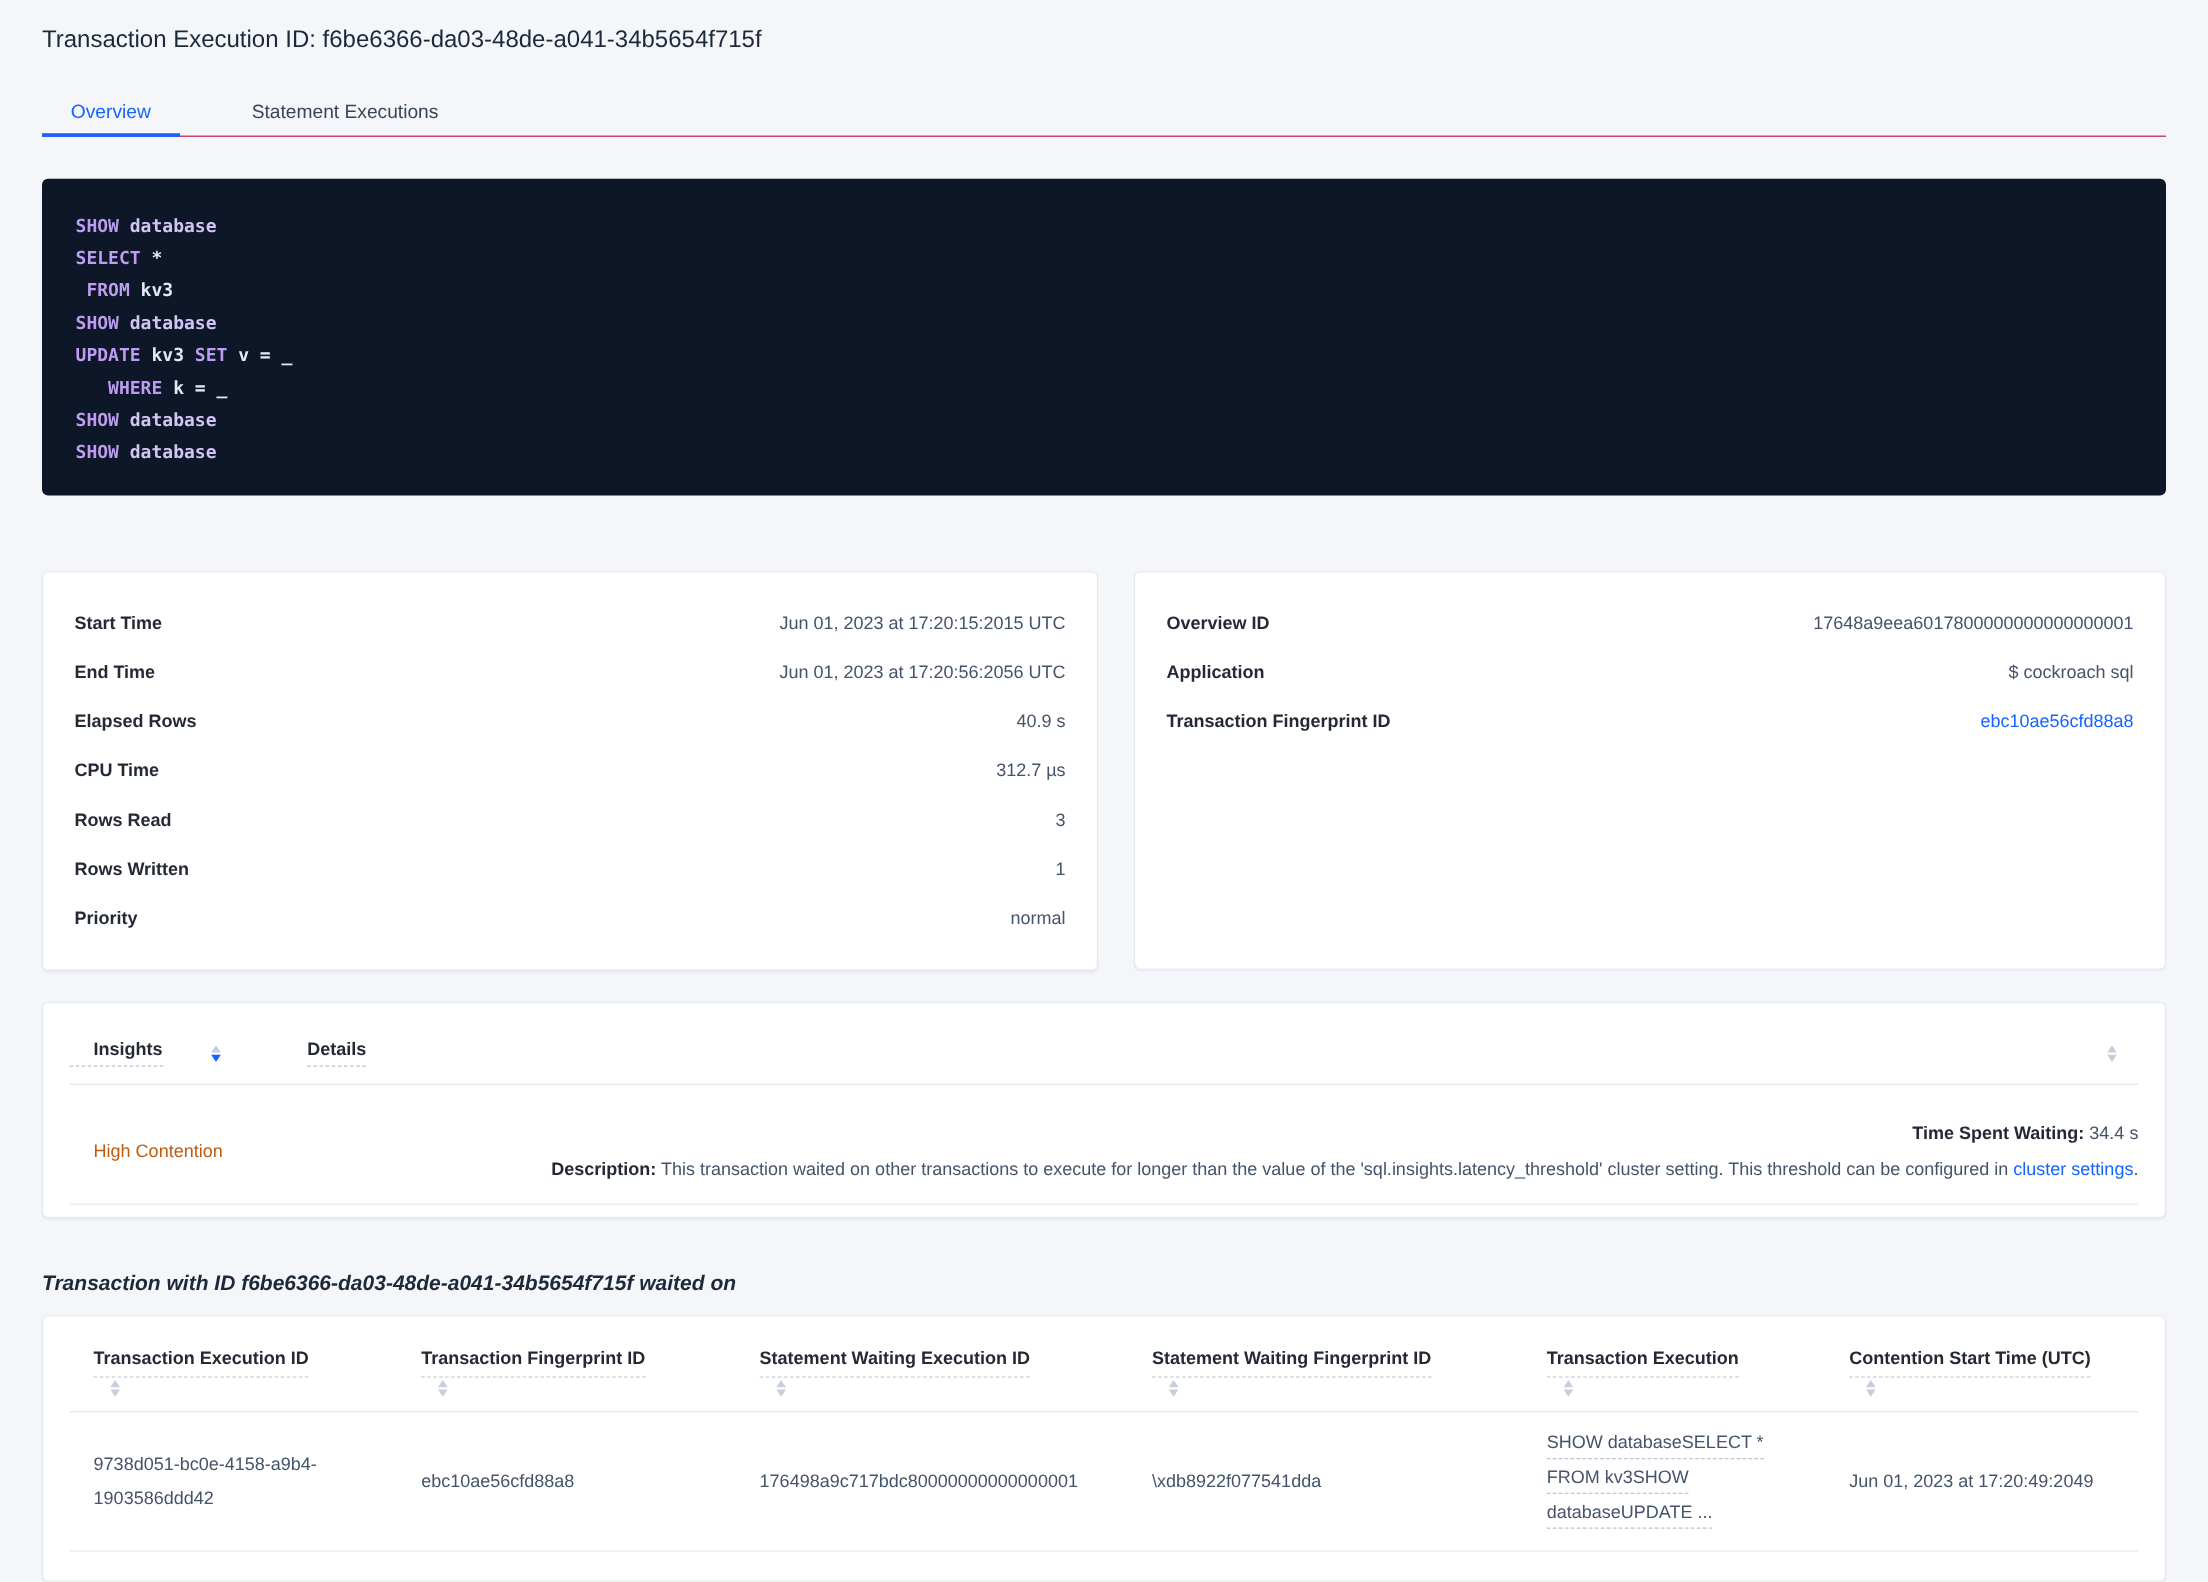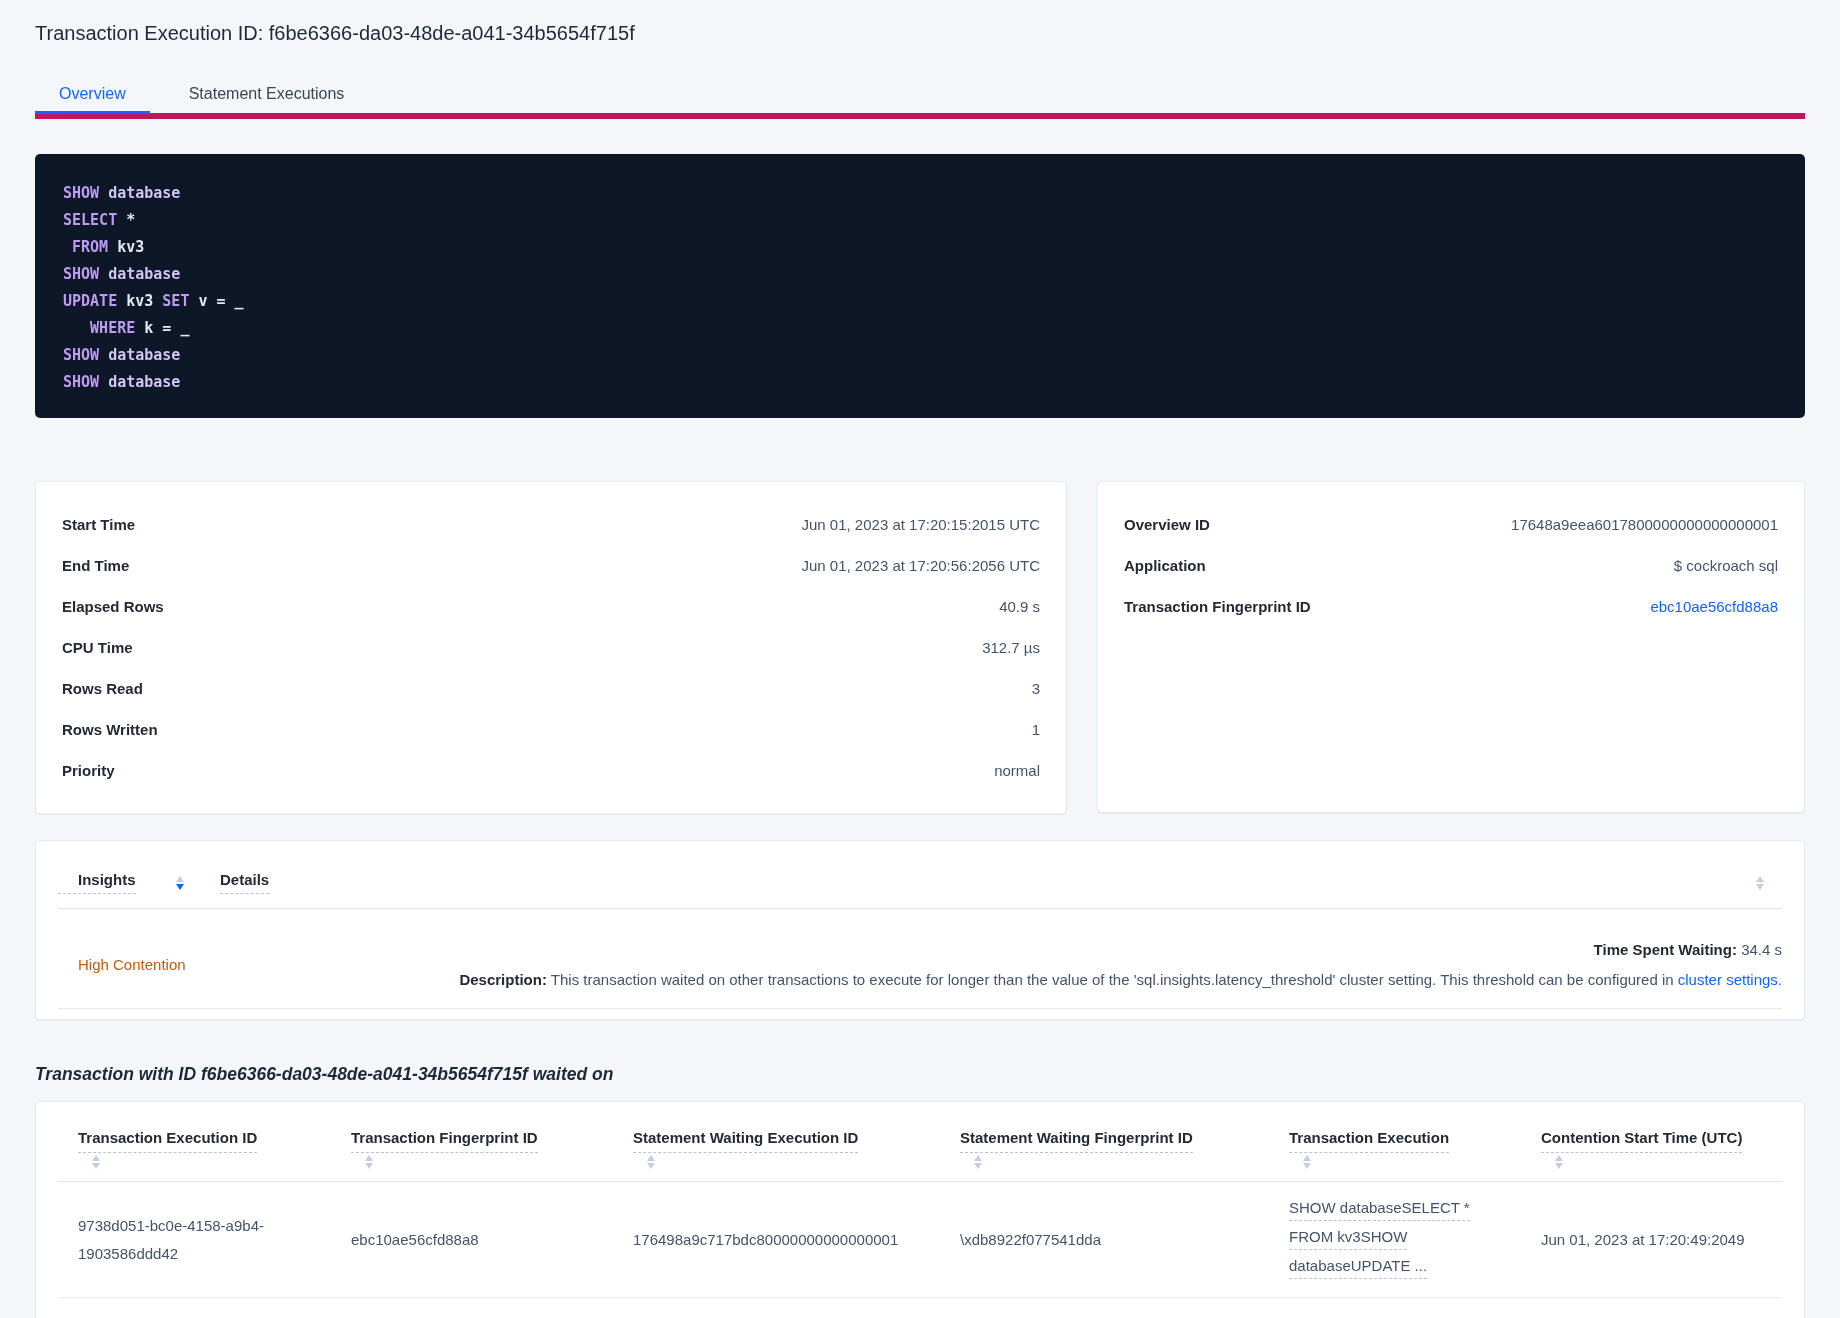--- a/index.html
+++ b/index.html
@@ -13,48 +13,48 @@
   body{
     width:1840px;height:1318px;overflow:hidden;
     background:#f4f6fa;color:var(--ink);
     font-family:"Liberation Sans",sans-serif;
   }
   .content{padding:20px 35px 0;}
 
   .page-title{font-size:20px;font-weight:400;color:var(--ink);margin:0;line-height:26px;}
 
   
-  .tabs{display:flex;gap:15px;margin-top:30px;border-bottom:6px solid #be185d;}
+  .tabs{display:flex;gap:36px;margin-top:30px;border-bottom:1px solid #be185d;}
   .tab{padding:9px 24px 12px;font-size:16px;color:#394455;cursor:pointer;margin-bottom:-1px;line-height:17px;}
   .tab.active{color:var(--accent);border-bottom:3px solid var(--accent);padding-bottom:9px;}
 
   
   .sql-box{
     margin-top:35px;background:var(--code-bg);border-radius:5px;
     padding:26px 28px 22px;min-height:264px;
   }
   .sql-line{font-family:"DejaVu Sans Mono","Liberation Mono",monospace;font-size:15px;line-height:27px;font-weight:700;white-space:pre;}
   .tok-kw{color:var(--code-kw);}
   .tok-kw2{color:var(--code-kw2);}
   .tok-pl{color:var(--code-plain);}
 
   
   .card{background:#fff;border:1px solid var(--card-border);border-radius:5px;box-shadow:0 1px 2px rgba(16,24,40,.05);}
   .cards-row{display:flex;gap:30px;margin-top:63px;align-items:flex-start;}
   .summary-card{padding:22px 26px;}
-  .summary-card.left{width:1032px;}
+  .summary-card.left{width:880px;}
   .summary-card.right{flex:1;min-height:332px;}
   .srow{display:flex;justify-content:space-between;align-items:baseline;padding:10px 0;font-size:15px;line-height:21px;}
   .slabel{font-weight:700;color:var(--label);}
   .svalue{color:var(--value);text-align:right;}
   a.link-value{color:var(--accent);text-decoration:none;cursor:pointer;}
 
   
   .insights-card{margin-top:26px;padding:0 22px 10px;}
-  .insights-header{display:grid;grid-template-columns:162px 1fr 26px;align-items:center;padding:30px 0 14px;border-bottom:1px solid #e0e5ec;}
+  .insights-header{display:grid;grid-template-columns:162px 1fr 26px;align-items:center;padding:30px 0 14px;border-bottom:1px solid #e0e5ec;gap:36px;}
   .hcell{display:flex;align-items:center;font-size:15px;font-weight:700;color:var(--label);}
   .hcell .pad{padding-left:20px;}
   .dashed{border-bottom:1px dashed var(--dash);padding-bottom:5px;}
   .sort-icon{display:inline-flex;flex-direction:column;gap:2px;margin-left:14px;cursor:pointer;}
   .sort-icon .tri{width:0;height:0;border-left:4.5px solid transparent;border-right:4.5px solid transparent;}
   .sort-icon .tri.up{border-bottom:6px solid var(--sortgray);}
   .sort-icon .tri.down{border-top:6px solid var(--sortgray);}
   .sort-icon.desc .tri.down{border-top-color:var(--accent);}
   .sort-gap{margin-left:40px;}
   .insight-row{display:grid;grid-template-columns:162px 1fr;padding:30px 0 18px;border-bottom:1px solid var(--line);}

